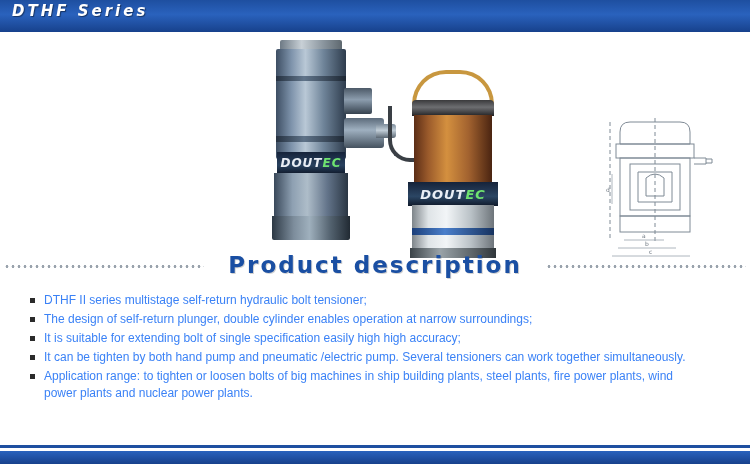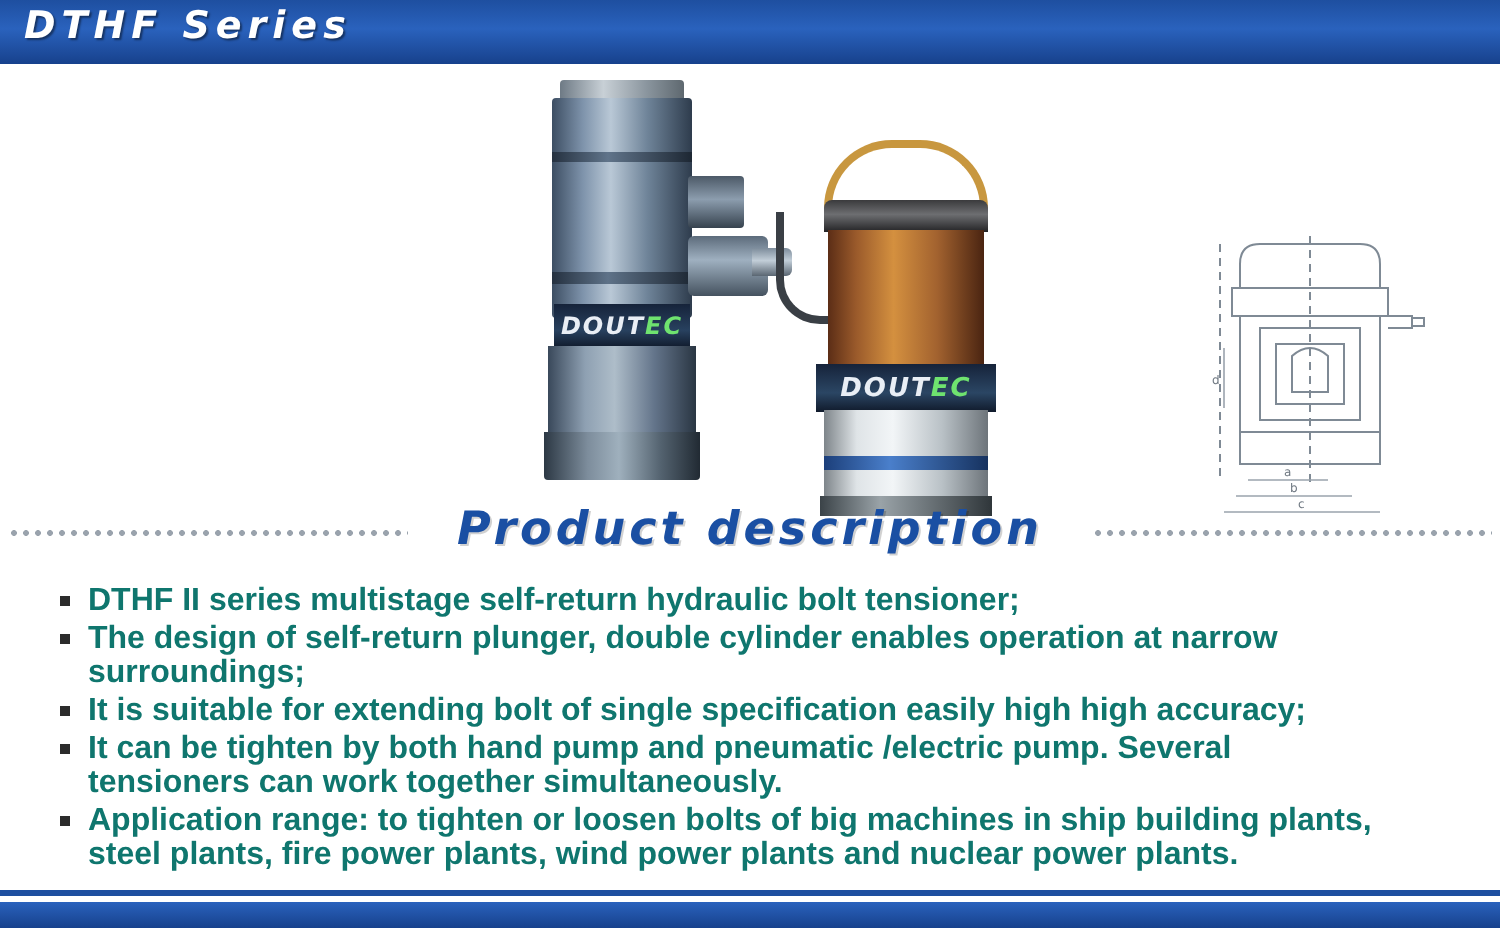--- a/index.html
+++ b/index.html
@@ -24,21 +24,21 @@
     height: 32px;
     background: linear-gradient(to bottom, #1e4fa0 0%, #2a62bd 45%, #17418c 100%);
   }
   .header-title {
     position: absolute;
     left: 12px;
     top: 2px;
     font-family: "DejaVu Sans", sans-serif;
     font-weight: bold;
     font-style: italic;
-    font-size: 19px;
+    font-size: 15px;
     letter-spacing: 3px;
     color: #ffffff;
     text-shadow: 1px 1px 1px rgba(0,0,0,0.45);
   }
 
   
   .photo-area {
     position: absolute;
     top: 32px;
     left: 0;
@@ -184,21 +184,20 @@
     background-repeat: repeat-x;
   }
   .dots-left { left: 4px; width: 200px; }
   .dots-right { right: 4px; width: 200px; }
   .section-title {
     position: absolute;
     left: 0; right: 0; top: 0;
     text-align: center;
     font-family: "DejaVu Sans", sans-serif;
     font-weight: bold;
-    font-style: italic;
     font-size: 23px;
     letter-spacing: 2px;
     color: #1a4fa3;
     text-shadow: 1px 1px 0 rgba(0,0,0,0.18);
   }
 
   
   .desc {
     position: absolute;
     top: 292px;
@@ -214,24 +213,23 @@
     width: 14px;
     flex: 0 0 14px;
     padding-top: 6px;
   }
   .bullet-mark i {
     display: block;
     width: 5px; height: 5px;
     background: #2b2b2b;
   }
   .bullet-text {
-    font-size: 16px;
+    font-size: 12px;
     line-height: 17px;
-    color: #0f766e;
-    font-weight: bold;
+    color: #3b82f6;
   }
 
   
   .footer-line {
     position: absolute;
     left: 0; bottom: 16px;
     width: 750px; height: 3px;
     background: #1e4fa0;
   }
   .footer-bar {

